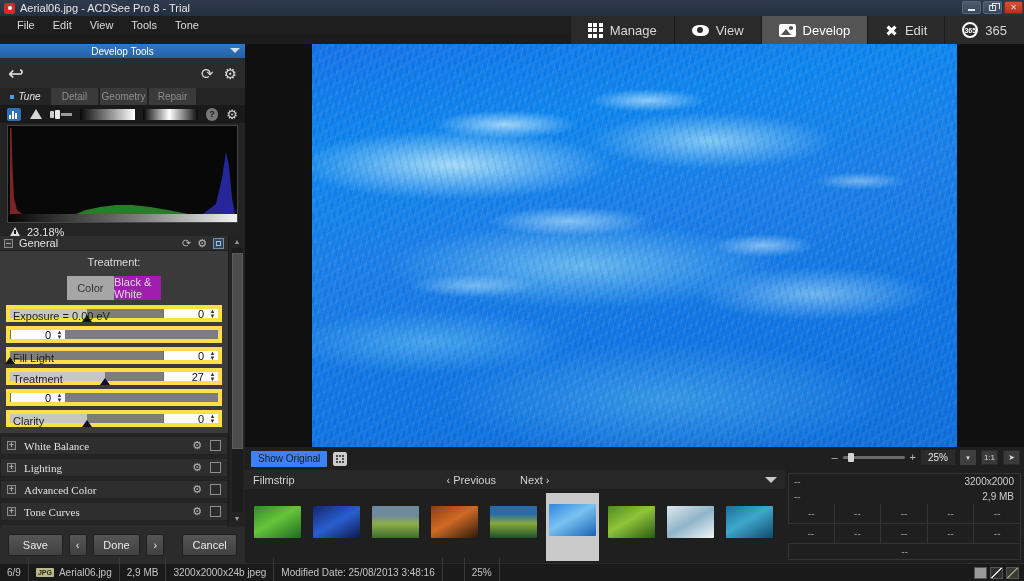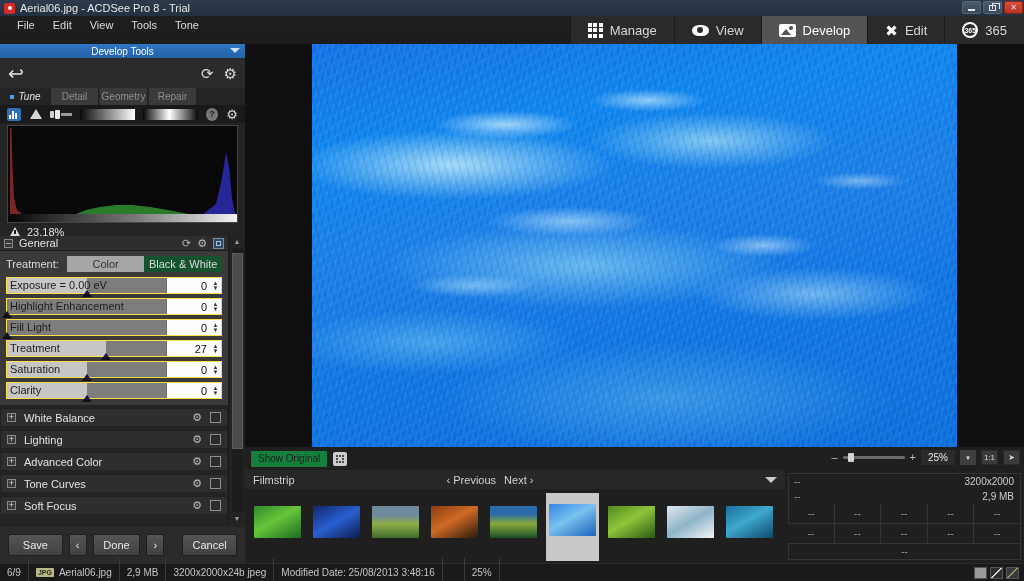--- a/index.html
+++ b/index.html
@@ -183,32 +183,32 @@
     font-size: 9px; line-height: 7px; text-align: center; background: #3a3a3a;
   }
   .panel-title { font-size: 11px; color: #e4e4e4; flex: 1; }
   .ph-icons { display: flex; align-items: center; gap: 6px; }
   .ico-sm { font-size: 11px; color: #b9b9b9; line-height: 1; }
   .sq-toggle { width: 11px; height: 11px; border: 1px solid #7a8d9e; background: #31495f; position: relative; }
   .sq-toggle::after { content:""; position:absolute; inset:2px; border:1px solid #9fc2e0; }
   .sq-empty { width: 11px; height: 11px; border: 1px solid #8e8e8e; background: #2b2b2b; }
 
   .gen-body { background: #3a3a3a; padding: 5px 6px 6px 6px; }
-  .treat-row { display: flex; align-items: center; gap: 8px; margin-bottom: 5px; }
+  .treat-row { display: flex; align-items: center; gap: 8px; margin-bottom: 5px; flex-direction: column; }
   .treat-lbl { font-size: 11px; color: #dcdcdc; }
   .seg { display: flex; flex: 1; height: 16px; }
   .seg-btn {
     flex: 1; display: flex; align-items: center; justify-content: center;
-    font-size: 11px; color: #3a3a3a; background: #14532d; color: #ddd;
+    font-size: 11px; color: #3a3a3a; background: #a21caf; color: #ddd;
   }
   .seg-btn.sel { background: #a6a6a6; color: #333; }
 
   .slider {
     position: relative; height: 17px; margin-bottom: 4px;
-    display: flex; border: 1px solid #fde047; background: #7d7d7d;
+    display: flex; border: 4px solid #fde047; background: #7d7d7d;
   }
   .sl-track { position: relative; flex: 1; overflow: visible; }
   .sl-fill { position: absolute; left: 0; top: 0; bottom: 0; background: #c6c6c6; }
   .sl-bg { position: absolute; inset: 0; background: #7d7d7d; }
   .sl-label {
     position: absolute; left: 3px; top: 1px; font-size: 11px; color: #1d1d1d;
     z-index: 3; white-space: nowrap;
   }
   .sl-thumb {
     position: absolute; bottom: -4px; width: 0; height: 0; z-index: 4;
@@ -222,21 +222,21 @@
   }
   .sl-spin {
     width: 11px; background: #fdfdfd; display: flex; flex-direction: column;
     align-items: center; justify-content: center; color: #333; font-size: 6px; line-height: 5px;
   }
 
   .coll-panel {
     height: 19px; background: #2e2e2e; margin-top: 3px; display: flex;
     align-items: center; padding: 0 6px; gap: 8px; border: 1px solid #212121;
   }
-  .coll-title { flex: 1; font-size: 11px; color: #e2e2e2; }
+  .coll-title { flex: 1; font-size: 11px; color: #e2e2e2; font-family: Liberation Serif, serif; }
 
   
   .side-scroll {
     width: 17px; background: #232323; display: flex; flex-direction: column;
     align-items: center; border-left: 1px solid #1a1a1a;
   }
   .sb-arrow { font-size: 7px; color: #9a9a9a; padding: 2px 0; }
   .sb-track { flex: 1; width: 11px; background: #1c1c1c; position: relative; margin: 1px 0; }
   .sb-thumb { position: absolute; left: 0; top: 2%; width: 11px; height: 74%; background: #4c4c4c; border: 1px solid #5c5c5c; }
 
@@ -288,21 +288,21 @@
       radial-gradient(ellipse 11% 4% at 70% 50%, rgba(225,248,255,.7), rgba(255,255,255,0) 72%),
       radial-gradient(ellipse 14% 4% at 25% 60%, rgba(200,240,255,.6), rgba(255,255,255,0) 72%),
       radial-gradient(ellipse 10% 3% at 85% 34%, rgba(225,248,255,.6), rgba(255,255,255,0) 72%);
     filter: blur(.4px);
   }
   .show-orig-row {
     position: absolute; left: 245px; top: 447px; width: 779px; height: 23px;
     background: #1f1f1f; display: flex; align-items: center; padding: 0 6px; gap: 6px;
   }
   .show-orig {
-    height: 16px; padding: 0 7px; background: #15803d; color: #1b1b1b;
+    height: 16px; padding: 0 7px; background: #3b82f6; color: #1b1b1b;
     font-size: 10px; display: flex; align-items: center; border-radius: 1px;
   }
   .ico-expand {
     width: 14px; height: 14px; background: #cdcdcd; border-radius: 2px;
     position: relative; display: block;
   }
   .ico-expand::after {
     content:""; position:absolute; inset:3px; border:2px dotted #4a4a4a;
   }
   .zoom-ctrls {
@@ -323,21 +323,21 @@
     width: 17px; height: 15px; background: #3a3a3a; color: #d8d8d8; font-size: 8px;
     display: flex; align-items: center; justify-content: center; border: 1px solid #2a2a2a;
   }
 
   
   .filmstrip {
     position: absolute; left: 245px; top: 470px; width: 540px; height: 93px; background: #1f1f1f;
   }
   .fs-head { height: 19px; display: flex; align-items: center; padding: 0 8px; gap: 0; background:#272727; }
   .fs-title { font-size: 11px; color: #d2d2d2; }
-  .fs-nav { margin-left: 152px; display: flex; gap: 8px; }
+  .fs-nav { margin-left: 152px; display: flex; gap: 24px; }
   .fs-link { font-size: 11px; color: #d2d2d2; }
   .fs-caret { margin-left: auto; border-left:6px solid transparent; border-right:6px solid transparent; border-top:6px solid #c9c9c9; }
   .fs-thumbs { display: flex; align-items: flex-start; padding: 4px 6px; gap: 6px; height: 74px; }
   .thumb-cell { width: 53px; padding: 3px; }
   .thumb-cell.sel { background: #c9c9c9; height: 68px; }
   .thumb { width: 47px; height: 32px; margin-top: 10px; border-radius: 1px; }
   .thumb-cell.sel .thumb { margin-top: 8px; }
 
   
   .meta {
@@ -539,26 +539,20 @@
                 <span class="sl-bg"></span>
                 <span class="sl-fill" style="width:50%"></span>
               <span class="sl-label">Exposure = 0.00 eV</span>
               <span class="sl-thumb" style="left:50%"></span>
               </span>
             <span class="sl-num">0</span>
             <span class="sl-spin">▲<br>▼</span>
           </div>
 
           <div class="slider">
-            <span class="sl-track">
-                <span class="sl-bg"></span>
-                <span class="sl-fill" style="width:0%"></span>
-              <span class="sl-label">Highlight Enhancement</span>
-              <span class="sl-thumb" style="left:0%"></span>
-              </span>
             <span class="sl-num">0</span>
             <span class="sl-spin">▲<br>▼</span>
           </div>
 
           <div class="slider">
             <span class="sl-track">
                 <span class="sl-bg"></span>
                 <span class="sl-fill" style="width:0%"></span>
               <span class="sl-label">Fill Light</span>
               <span class="sl-thumb" style="left:0%"></span>
@@ -572,26 +566,20 @@
                 <span class="sl-bg"></span>
                 <span class="sl-fill" style="width:62%"></span>
               <span class="sl-label">Treatment</span>
               <span class="sl-thumb" style="left:62%"></span>
               </span>
             <span class="sl-num">27</span>
             <span class="sl-spin">▲<br>▼</span>
           </div>
 
           <div class="slider">
-            <span class="sl-track">
-                <span class="sl-bg"></span>
-                <span class="sl-fill" style="width:50%"></span>
-              <span class="sl-label">Saturation</span>
-              <span class="sl-thumb" style="left:50%"></span>
-              </span>
             <span class="sl-num">0</span>
             <span class="sl-spin">▲<br>▼</span>
           </div>
 
 
           <div class="slider" style="margin-bottom:0">
             <span class="sl-track">
                 <span class="sl-bg"></span>
                 <span class="sl-fill" style="width:50%"></span>
               <span class="sl-label">Clarity</span>

